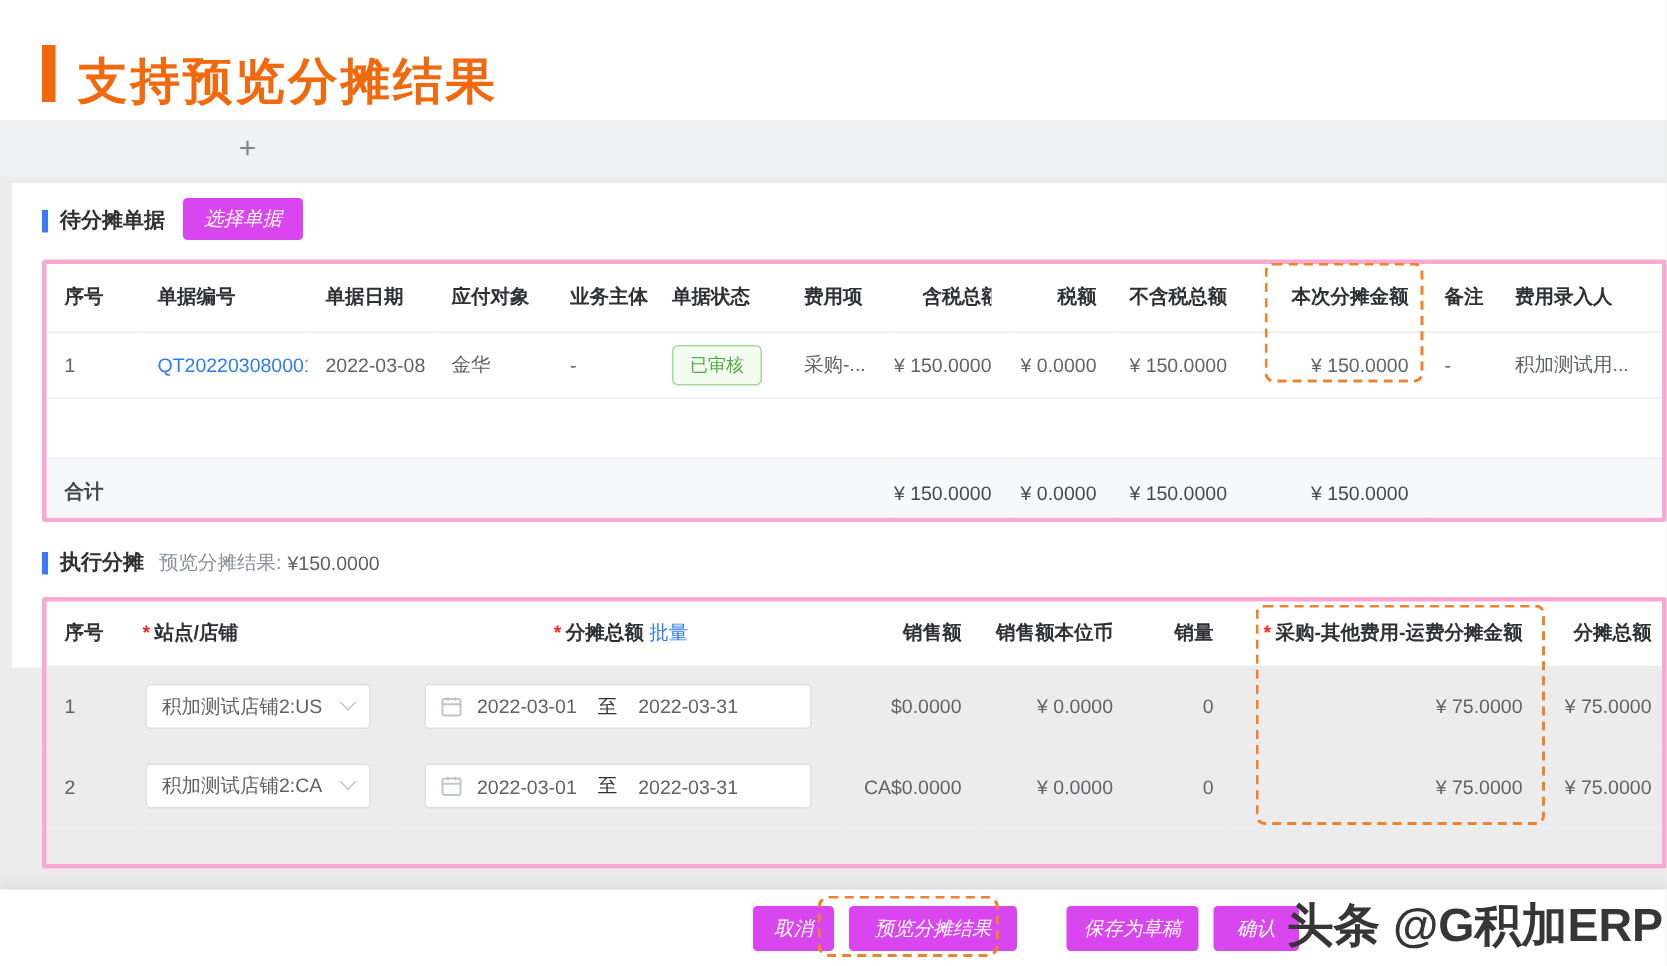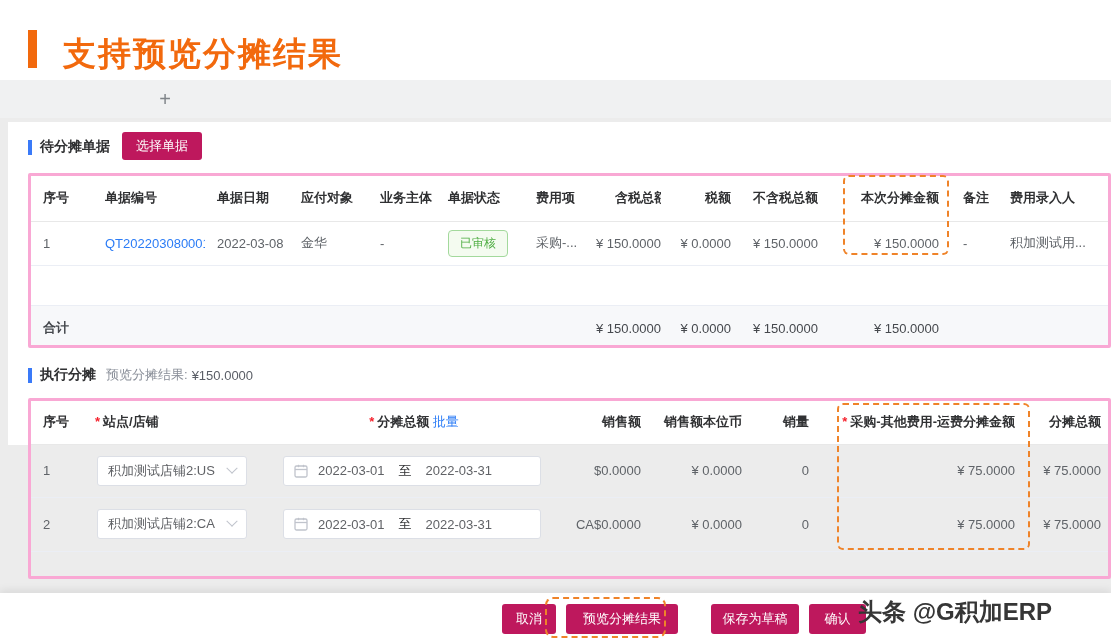--- a/index.html
+++ b/index.html
@@ -6,21 +6,21 @@
   html,body { width:1111px; height:644px; }
   body {
     position:relative; overflow:hidden;
     background:#ececec;
     font-family:"Liberation Sans","DejaVu Sans",sans-serif;
     color:#303133;
   }
   
   .titlebar { position:absolute; left:0; top:0; width:1111px; height:80px; background:#ffffff; }
   .title-accent { position:absolute; left:28px; top:30px; width:9px; height:38px; background:#f2690d; }
-  .page-title { position:absolute; left:52px; top:32px; font-size:33px; font-weight:700; color:#f2690d; letter-spacing:2px;margin-left:11px; }
+  .page-title { position:absolute; left:52px; top:32px; font-size:33px; font-weight:700; color:#f2690d; letter-spacing:2px; }
   
   .tabbar { position:absolute; left:0; top:80px; width:1111px; height:38px; background:#f0f1f2; }
   .tab-active {
     position:absolute; left:10px; top:0; width:125px; height:38px; background:#ffffff;
     border-radius:4px 4px 0 0; display:flex; align-items:center; justify-content:center;
     font-size:13px; font-weight:700; color:#303133; cursor:pointer;
   }
   .tab-add {
     position:absolute; left:148px; top:0; width:34px; height:38px;
     display:flex; align-items:center; justify-content:center;
@@ -28,23 +28,23 @@
   }
   
   .content { position:absolute; left:0; top:118px; width:1111px; height:475px; background:#ececec; }
   .card { position:absolute; left:8px; top:4px; width:1103px; height:323px; background:#ffffff; }
   .section-head { position:absolute; left:20px; display:flex; align-items:center; }
   .sec-bar { width:4px; height:15px; background:#3a7af8; margin-right:8px; }
   .sec-title { font-size:14px; font-weight:700; color:#303133; }
   .sec-sub-label { margin-left:10px; font-size:13px; color:#8a8f99; }
   .sec-sub-value { margin-left:4px; font-size:13px; color:#5a5e66; }
   .btn-blue {
-    background:#be185d; color:#ffffff; border:none; border-radius:3px;
+    background:#d946ef; color:#ffffff; border:none; border-radius:3px;
     font-size:13px; font-family:inherit; cursor:pointer;
-    height:28px; padding:0 14px;
+    height:28px; padding:0 14px;font-style:italic;
   }
   .select-docs-btn { position:absolute; left:114px; top:-6px; height:28px; }
   
   .tbl-wrap { position:absolute; left:20px; overflow:hidden; border:3px solid #f9a8d4; border-radius:2px; }
   table { border-collapse:collapse; table-layout:fixed; font-size:13px; }
   th { font-weight:700; color:#303133; text-align:left; padding-left:12px; white-space:nowrap; }
   td { color:#5f6368; padding-left:12px; white-space:nowrap; overflow:hidden; }
   .num { text-align:right; padding-right:12px; padding-left:0; }
   tr.head-row { height:45px; border-bottom:1px solid #e8e8e8; }
   tr.data-row { height:44px; border-bottom:1px solid #ebeef5; }
@@ -85,21 +85,21 @@
   #dash2 { left:837px; top:403px; width:193px; height:147px; }
   #dash3 { left:545px; top:597px; width:121px; height:41px; border-radius:8px; }
   
   .footer { position:absolute; left:0; top:593px; width:1111px; height:51px; background:#ffffff; box-shadow:0 -3px 8px rgba(0,0,0,0.08); }
   .footer-buttons { position:absolute; left:487px; top:11px; display:flex; gap:10px;padding-left:15px; }
   .footer-buttons .btn-blue { height:30px; }
   #btn-cancel { width:54px; padding:0; }
   #btn-preview { width:112px; padding:0; }
   #btn-draft { width:88px; padding:0;margin-left:23px; }
   #btn-confirm { width:57px; padding:0; }
-  .watermark { position:absolute; left:858px; top:3px; font-size:24px; font-weight:800; color:#363636; letter-spacing:0px; white-space:nowrap; }
+  .watermark { position:absolute; left:858px; top:3px; font-size:31px; font-weight:800; color:#363636; letter-spacing:0px; white-space:nowrap; }
 </style>
 </head>
 <body>
 
 <div class="titlebar">
   <div class="title-accent"></div>
   <div class="page-title">支持预览分摊结果</div>
 </div>
 
 <div class="tabbar">

